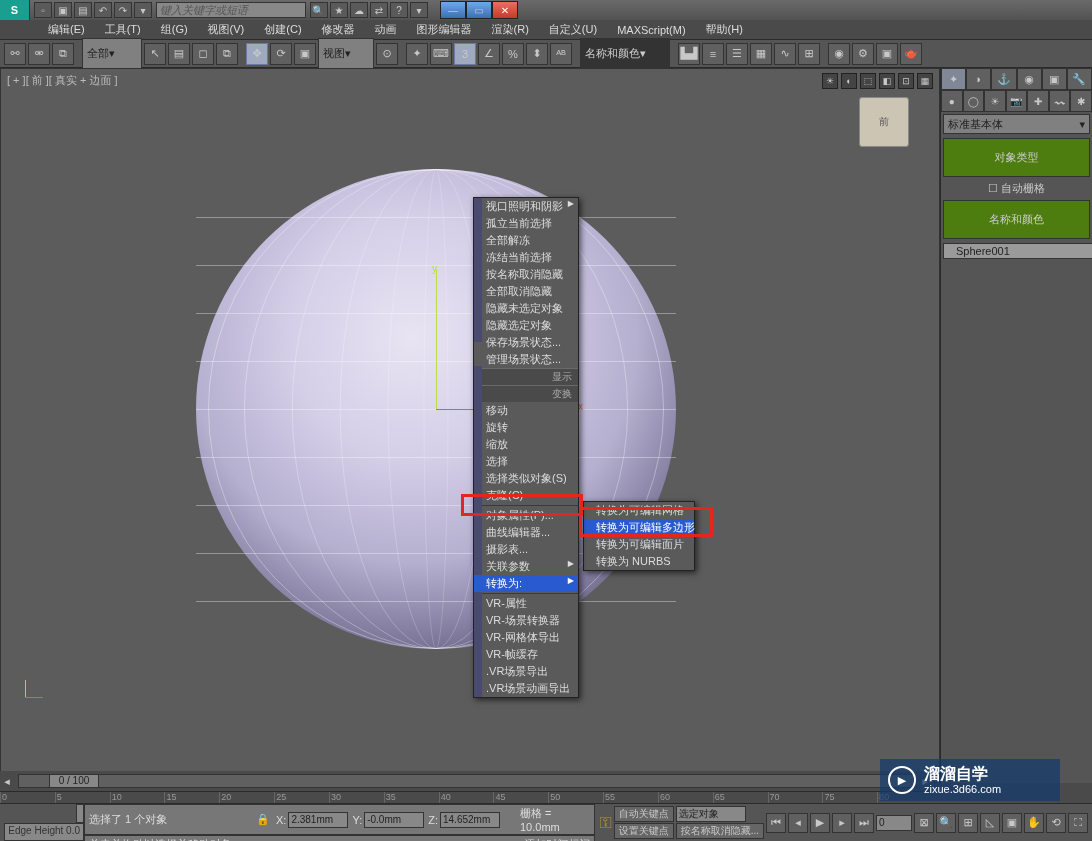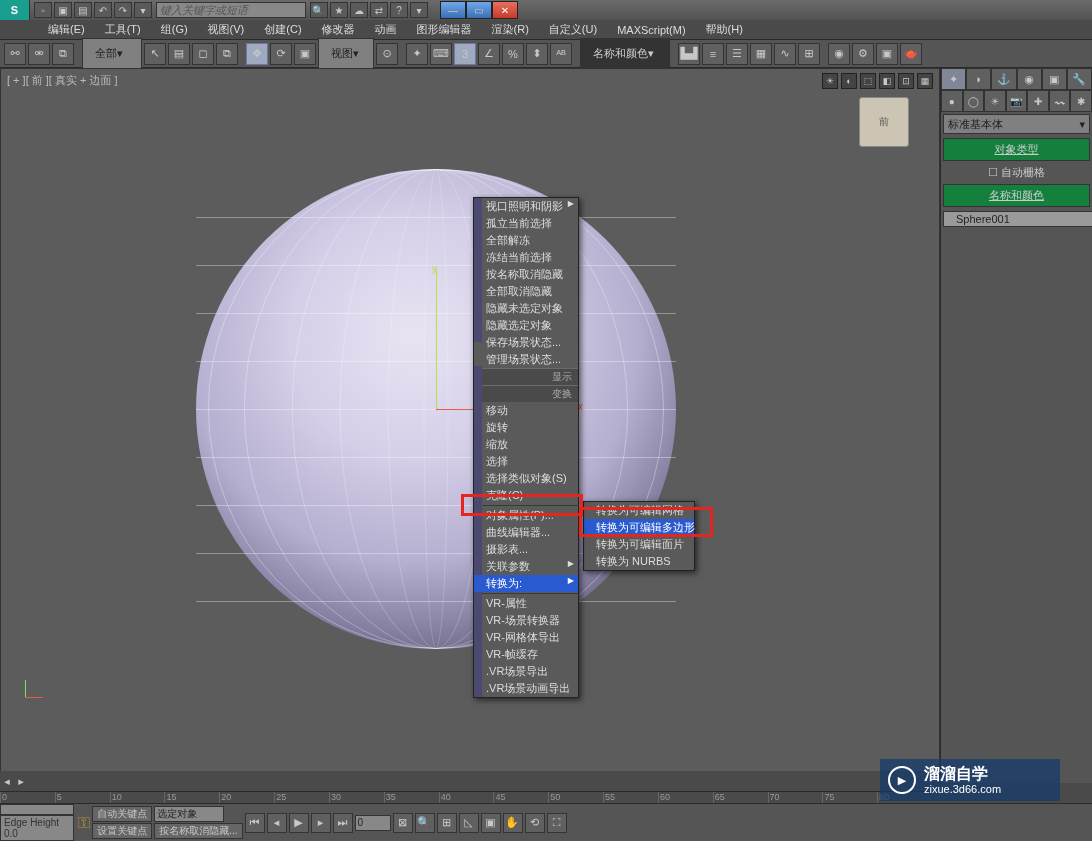--- a/index.html
+++ b/index.html
@@ -20,21 +20,21 @@
 
 
 .menubar { height:20px; background:#4a4a4a; display:flex; padding:0 40px; gap:4px; align-items:center; border-bottom:1px solid #2a2a2a; }
 .menu-item { padding:2px 8px; color:#ddd; }
 
 
 .toolbar { height:28px; background:#555; border-bottom:1px solid #2a2a2a; display:flex; align-items:center; padding:0 4px; gap:2px; }
 .tbtn { width:22px; height:22px; background:#606060; border:1px solid #333; display:flex; align-items:center; justify-content:center; font-size:11px; }
 .tbtn.active{ background:#9faac0; border-color:#6a7aa0; }
 .tsep { width:4px; height:22px; }
-.tdrop { height:32px; background:#808080; border:1px solid #333; color:#222; padding:0 12px; display:flex; align-items:center; }
+.tdrop { height:32px; background:#808080; border:1px solid #333; color:#222; padding:0 4px; display:flex; align-items:center; }
 
 
 .workspace { display:flex; position:absolute; top:68px; left:0; right:0; bottom:58px; }
 .viewport-wrap { flex:1; background:#5c5c5c; position:relative; border:1px solid #333; }
 .vp-label { position:absolute; top:4px; left:6px; color:#bbb; font-size:11px; }
 .mini-icons { position:absolute; top:4px; right:6px; display:flex; gap:3px; }
 .mini-icons .mi{ width:16px; height:16px; background:#444; border:1px solid #222; font-size:9px; display:flex; align-items:center; justify-content:center; }
 .viewcube { position:absolute; top:28px; right:30px; width:50px; height:50px; background:#cdc5b4; border:1px solid #888; display:flex; align-items:center; justify-content:center; font-size:10px; color:#555; border-radius:3px; }
 
 
@@ -56,36 +56,36 @@
 .redbox { position:absolute; border:3px solid #e4261f; pointer-events:none; }
 
 
 .cmdpanel { width:152px; background:#555; border-left:1px solid #2a2a2a; display:flex; flex-direction:column; }
 .cmd-tabs { display:flex; height:22px; }
 .cmd-tab { flex:1; background:#606060; border:1px solid #333; display:flex; align-items:center; justify-content:center; font-size:11px; }
 .cmd-tab.active{ background:#808898; }
 .cmd-sub { display:flex; height:22px; }
 .cmd-sub .st { flex:1; background:#606060; border:1px solid #333; display:flex; align-items:center; justify-content:center; font-size:10px; }
 .cmd-drop { height:20px; background:#808080; border:1px solid #333; margin:2px; color:#222; padding:2px 4px; display:flex; align-items:center; justify-content:space-between; }
-.rollout-head { background:#15803d; border:1px solid #333; text-align:center; padding:3px; margin:2px; color:#ccc;text-decoration:underline; }
+.rollout-head { background:#4d7c0f; border:1px solid #333; text-align:center; padding:11px; margin:2px; color:#ccc; }
 .ck { display:flex; align-items:center; justify-content:center; gap:3px; padding:2px; }
 .prim-grid { display:grid; grid-template-columns:1fr 1fr; gap:1px; padding:0 2px; }
 .prim-btn { background:#6a6a6a; border:1px solid #333; text-align:center; padding:2px; font-size:11px; }
 .name-row { display:flex; padding:2px; gap:2px; align-items:center; }
 .name-row input { flex:1; background:#9a9a9a; border:1px solid #333; height:16px; color:#222; padding:0 12px; font-size:11px; }
 
 
 .timeslider { position:absolute; bottom:50px; left:0; right:160px; height:20px; background:#4a4a4a; display:flex; align-items:center; }
 .ts-track { flex:1; height:14px; background:#606060; border:1px solid #333; margin:0 4px; position:relative; }
 .ts-thumb { position:absolute; left:30px; top:-1px; height:14px; width:50px; background:#888; border:1px solid #333; text-align:center; font-size:10px; color:#222; }
 .trackbar { position:absolute; bottom:38px; left:0; right:160px; height:12px; background:#4a4a4a; border-top:1px solid #2a2a2a; display:flex; }
 .trackbar .tick{ flex:1; border-left:1px solid #666; font-size:9px; color:#999; text-align:left; padding-left:1px; }
 
 .statusbar { position:absolute; bottom:0; left:0; right:0; height:38px; background:#555; border-top:1px solid #2a2a2a; display:flex; }
-.status-left { width:74px; display:flex; flex-direction:column; }
+.status-left { width:84px; display:flex; flex-direction:column;align-items:flex-end; }
 .status-left .sl { flex:1; background:#888; border:1px solid #333; color:#333; font-size:10px; padding:1px 3px; }
 .status-mid { flex:1; display:flex; flex-direction:column; }
 .status-mid .sm { flex:1; background:#777; border:1px solid #333; color:#ddd; font-size:10px; padding:1px 4px; display:flex; align-items:center; }
 .coord { display:flex; gap:4px; }
 .coord .cf { display:flex; align-items:center; gap:2px; }
 .coord input { width:60px; height:16px; background:#888; border:1px solid #333; color:#222; font-size:10px; padding:0 2px; }
 .status-right { display:flex; align-items:center; gap:2px; padding:0 4px; }
 .sr-col { display:flex; flex-direction:column; gap:1px; }
 .sr-btn { height:16px; padding:0 4px; background:#666; border:1px solid #333; font-size:10px; display:flex; align-items:center; }
 .sr-drop { width:70px; height:16px; background:#888; border:1px solid #333; font-size:10px; color:#222; padding:0 2px; }
@@ -301,20 +301,23 @@
     <div class="rollout-head">名称和颜色</div>
     <div class="name-row">
       <input value="Sphere001" style="">
 
     </div>
   </div>
 </div>
 
 <div class="timeslider">
   <div style="width:14px;text-align:center">◂</div>
+  <div class="ts-track">
+      <div class="ts-thumb">0 / 100</div>
+    </div>
   <div style="width:14px;text-align:center">▸</div>
 </div>
 <div class="trackbar">
   <div class="tick">0</div>
     <div class="tick">5</div>
   <div class="tick">10</div>
     <div class="tick">15</div>
   <div class="tick">20</div>
     <div class="tick">25</div>
   <div class="tick">30</div>
@@ -328,20 +331,37 @@
   <div class="tick">70</div>
     <div class="tick">75</div>
   <div class="tick">80</div>
 </div>
 
 <div class="statusbar">
   <div class="status-left">
     <div class="sl"></div>
     <div class="sl">Edge Height 0.0</div>
   </div>
+  <div class="status-mid">
+    <div class="sm">
+      <span style="width:170px">选择了 1 个对象</span>
+      <span style="margin:0 6px">🔒</span>
+      <div class="coord">
+        <div class="cf">X:<input value="2.381mm" style=""></div>
+        <div class="cf">Y:<input value="-0.0mm" style=""></div>
+        <div class="cf">Z:<input value="14.652mm" style=""></div>
+      </div>
+      <span style="margin-left:20px">栅格 = 10.0mm</span>
+    </div>
+    <div class="sm">
+      <span style="flex:1">单击并拖动以选择并移动对象</span>
+      <span>▣</span>
+      <span style="margin-left:6px">添加时间标记</span>
+    </div>
+  </div>
   <div class="status-right">
     <span style="font-size:16px;color:#b89030">⚿</span>
     <div class="sr-col">
       <div class="sr-btn">自动关键点</div>
       <div class="sr-btn">设置关键点</div>
     </div>
     <div class="sr-col">
       <div class="sr-drop">选定对象</div>
       <div class="sr-btn">按名称取消隐藏...</div>
     </div>

